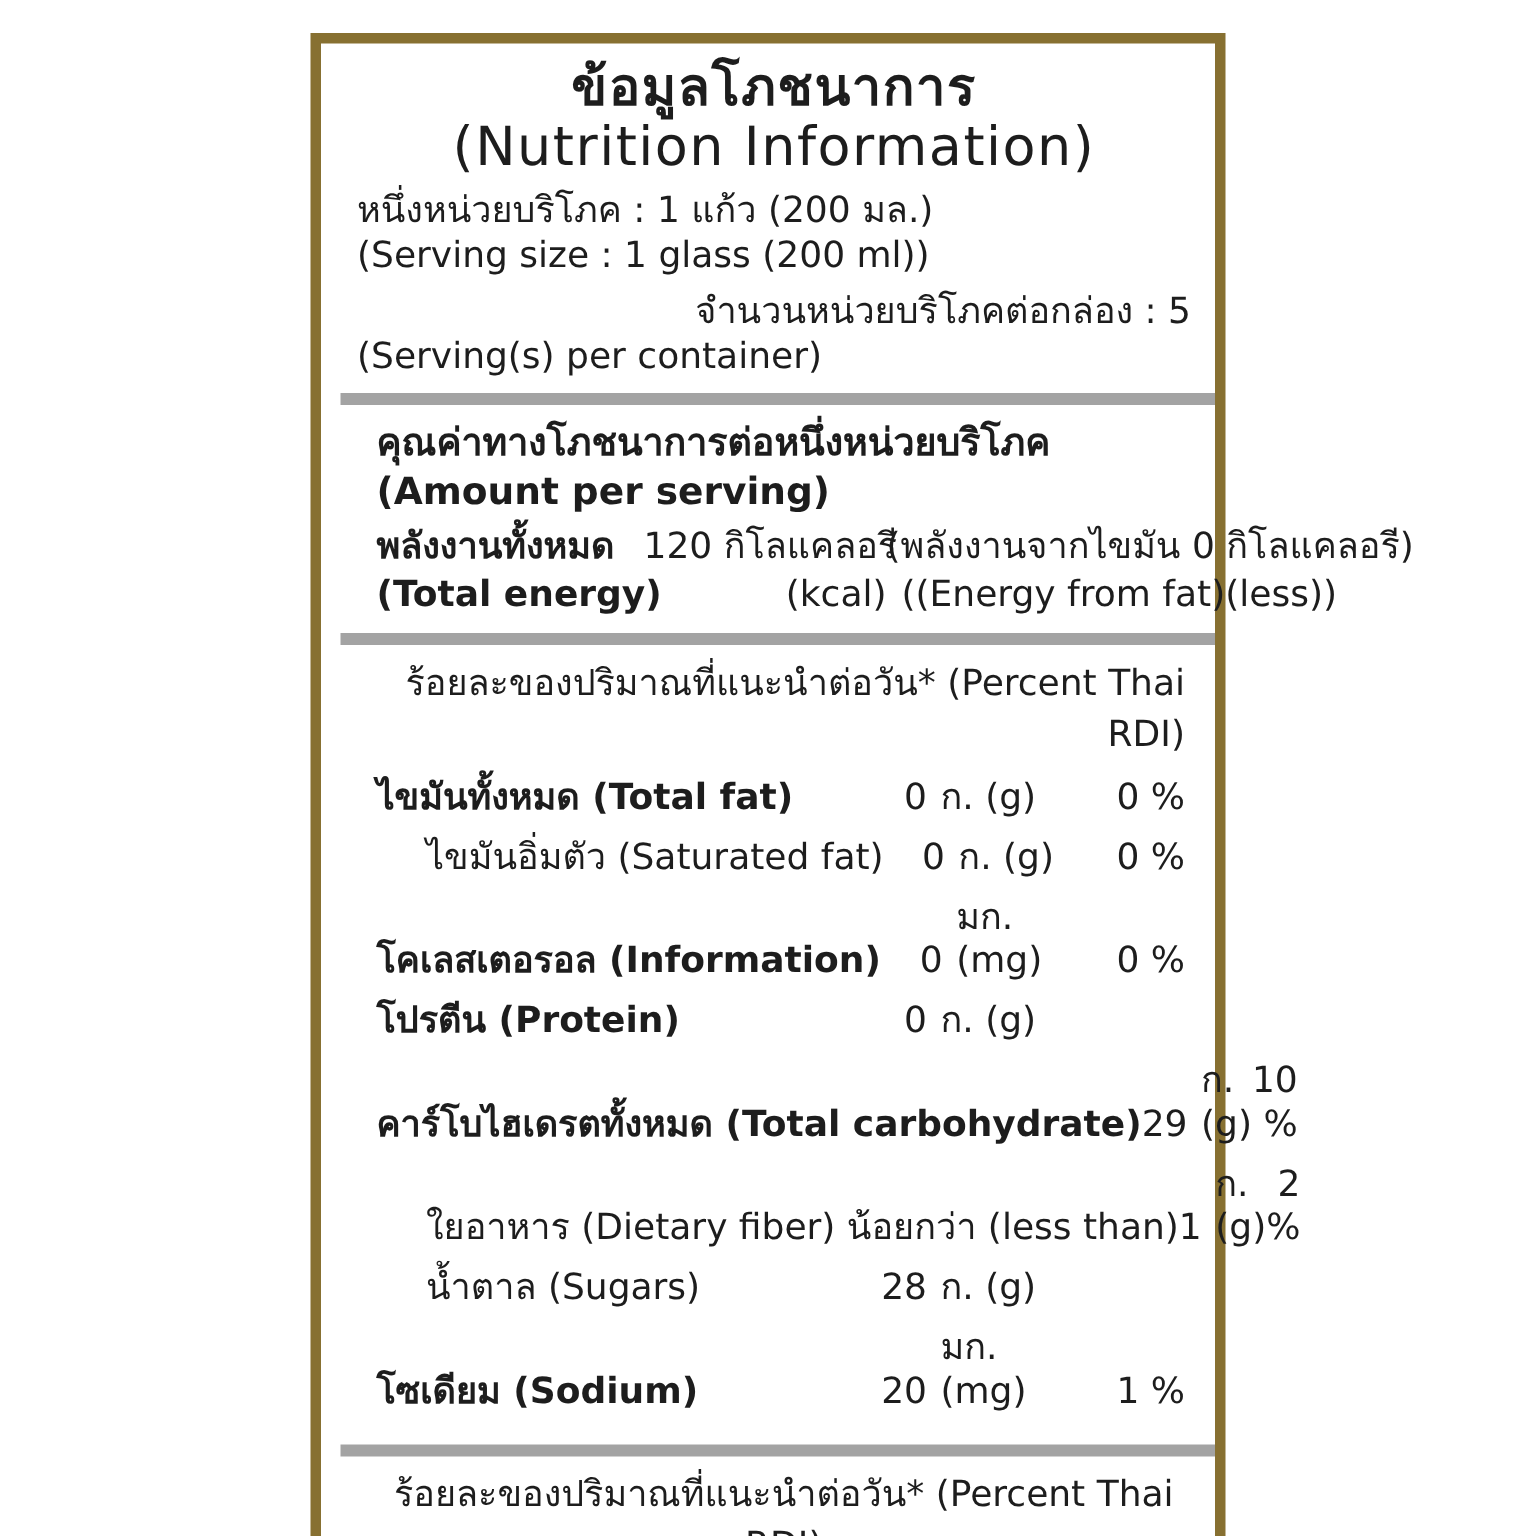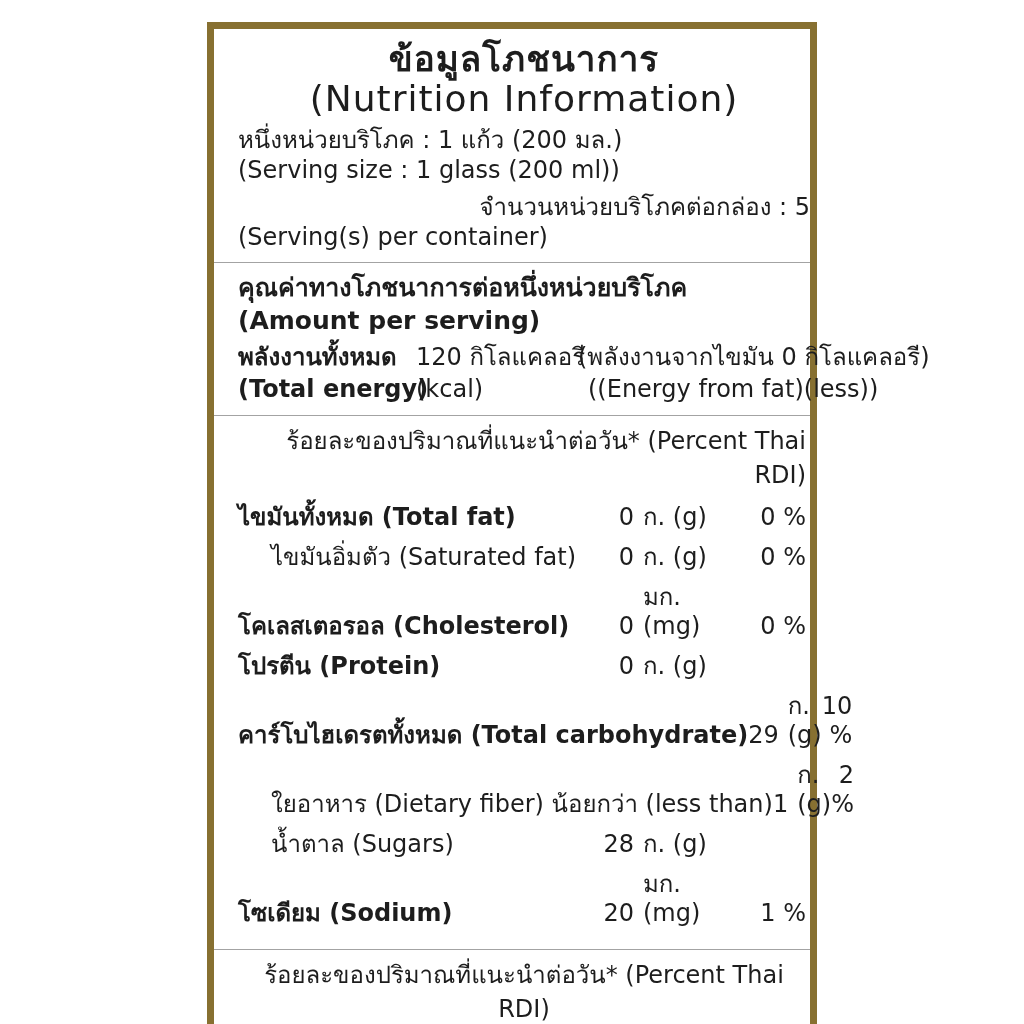--- a/index.html
+++ b/index.html
@@ -9,22 +9,22 @@
     background: #ffffff;
     font-family: "DejaVu Sans", "Liberation Sans", sans-serif;
     color: #1d1d1d;
   }
   .label {
     width: 610px;
     margin: 22px auto 0 auto;
     border: 7px solid #877031;
     background: #ffffff;
   }
-  .section { padding: 8px 0 10px 24px; }
-  .section + .section { border-top: 1px solid #a3a3a3; }
+  .section { padding: 8px 16px 10px 24px; }
+  .section + .section { border-top: 8px solid #a3a3a3; margin-left: 13px; }
 
   
   .title-thai {
     text-align: center;
     font-weight: bold;
     font-size: 35px;
     line-height: 44px;
     letter-spacing: 1px;
   }
   .title-eng {
@@ -37,21 +37,21 @@
   .serv-line { font-size: 24px; line-height: 30px; }
   .serv-gap { margin-top: 7px; text-align: right; }
 
   
   .aps-head { font-weight: bold; font-size: 25px; line-height: 33px; }
   .energy-grid { display: flex; margin-top: 4px; }
   .e-col1 { width: 178px; font-weight: bold; }
   .e-col2 { width: 162px; }
   .e-col3 { flex: 1; }
   .e-row { font-size: 24px; line-height: 32px; white-space: nowrap; }
-  .e-col2 .e-row2 { text-align: left; }
+  .e-col2 .e-row2 { text-align: right; }
   .e-col3 .e-row2 { display: flex; justify-content: flex-start; padding: 0 16px 0 10px; }
   .e-col1 .e-row2 { font-weight: bold; }
 
   
   .rdi-right { text-align: right; font-size: 24px; line-height: 34px; padding-right: 4px; margin-bottom: 4px; }
   .nrow { display: flex; align-items: flex-end; font-size: 24px; line-height: 29px; margin: 11px 0; }
   .nrow.bold .nname { font-weight: bold; }
   .nrow.indent .nname { padding-left: 33px; }
   .nname { flex: 1; white-space: nowrap; }
   .namt { width: 44px; text-align: right; }
@@ -106,21 +106,21 @@
       <span class="nunit">ก. (g)</span>
       <span class="npct">0 %</span>
     </div>
     <div class="nrow indent">
       <span class="nname">ไขมันอิ่มตัว (Saturated fat)</span>
       <span class="namt">0</span>
       <span class="nunit">ก. (g)</span>
       <span class="npct">0 %</span>
     </div>
     <div class="nrow bold">
-      <span class="nname">โคเลสเตอรอล (Cholesterol)</span>
+      <span class="nname">โคเลสเตอรอล (Information)</span>
       <span class="namt">0</span>
       <span class="nunit">มก.(mg)</span>
       <span class="npct">0 %</span>
     </div>
     <div class="nrow bold">
       <span class="nname">โปรตีน (Protein)</span>
       <span class="namt">0</span>
       <span class="nunit">ก. (g)</span>
       <span class="npct"></span>
     </div>

